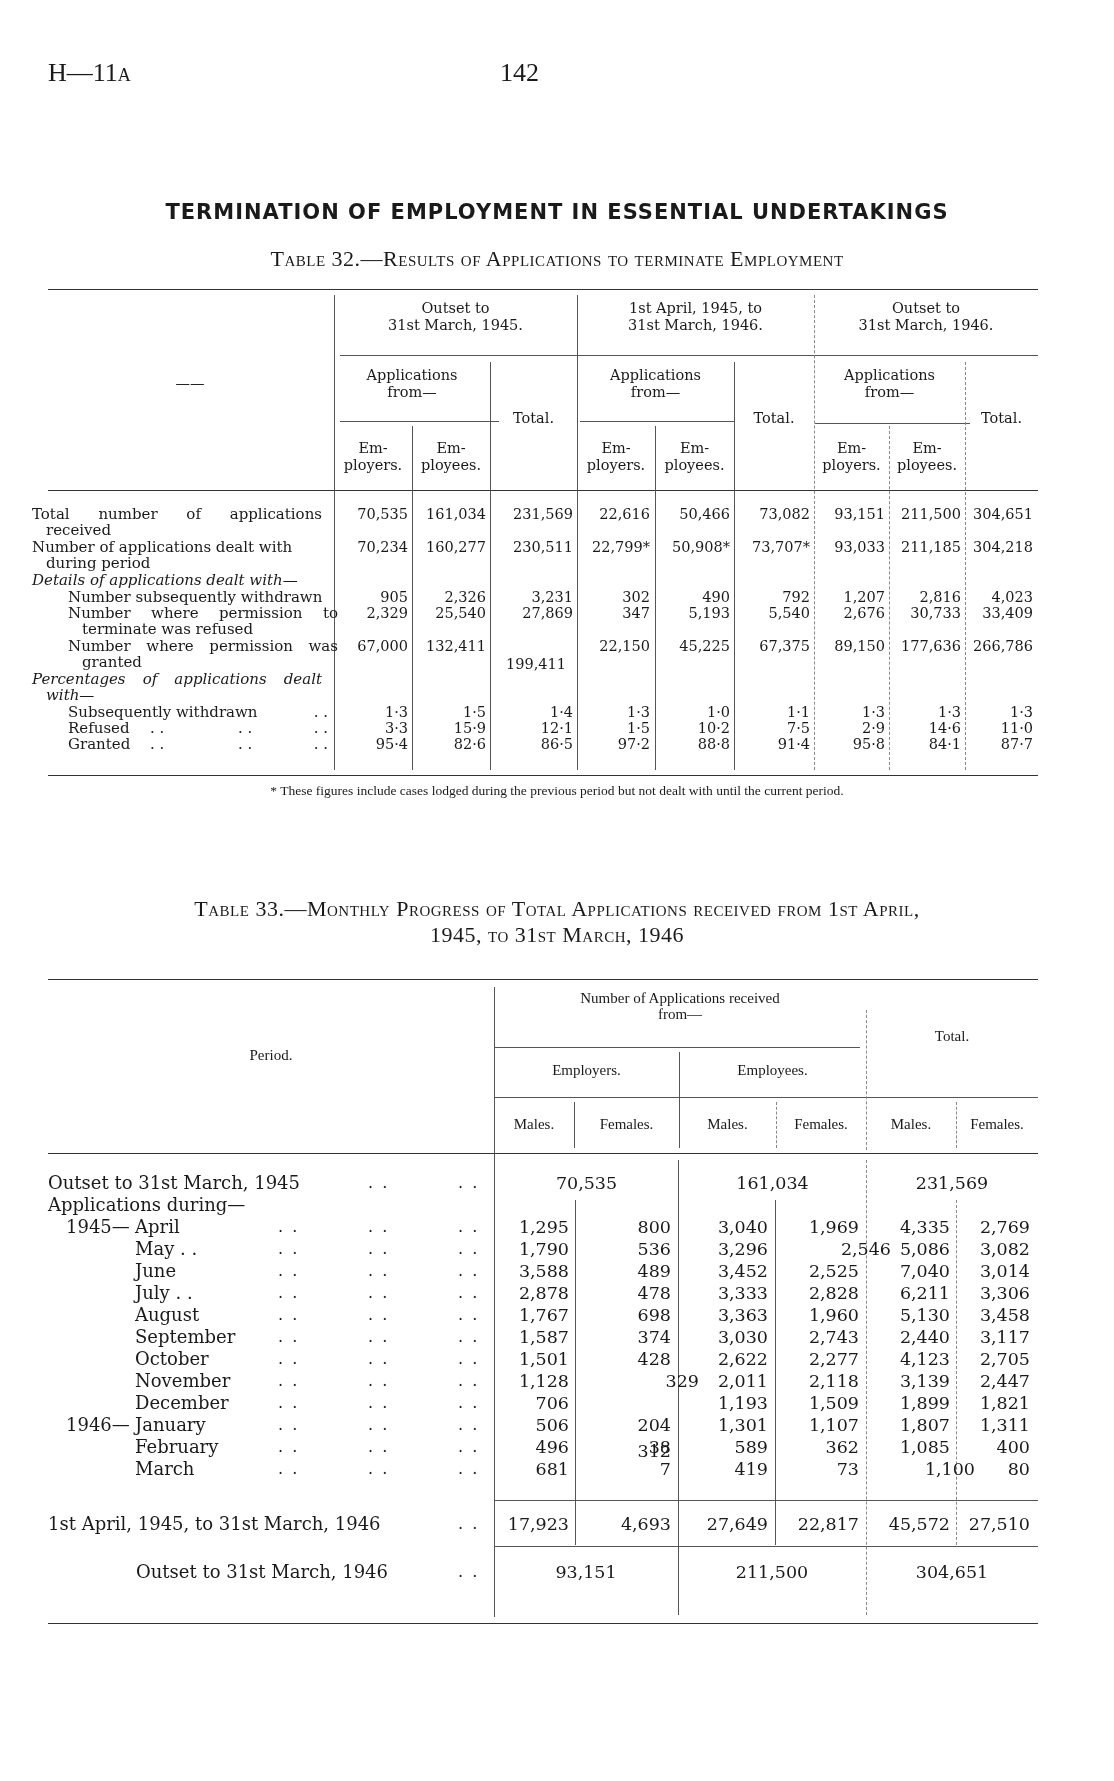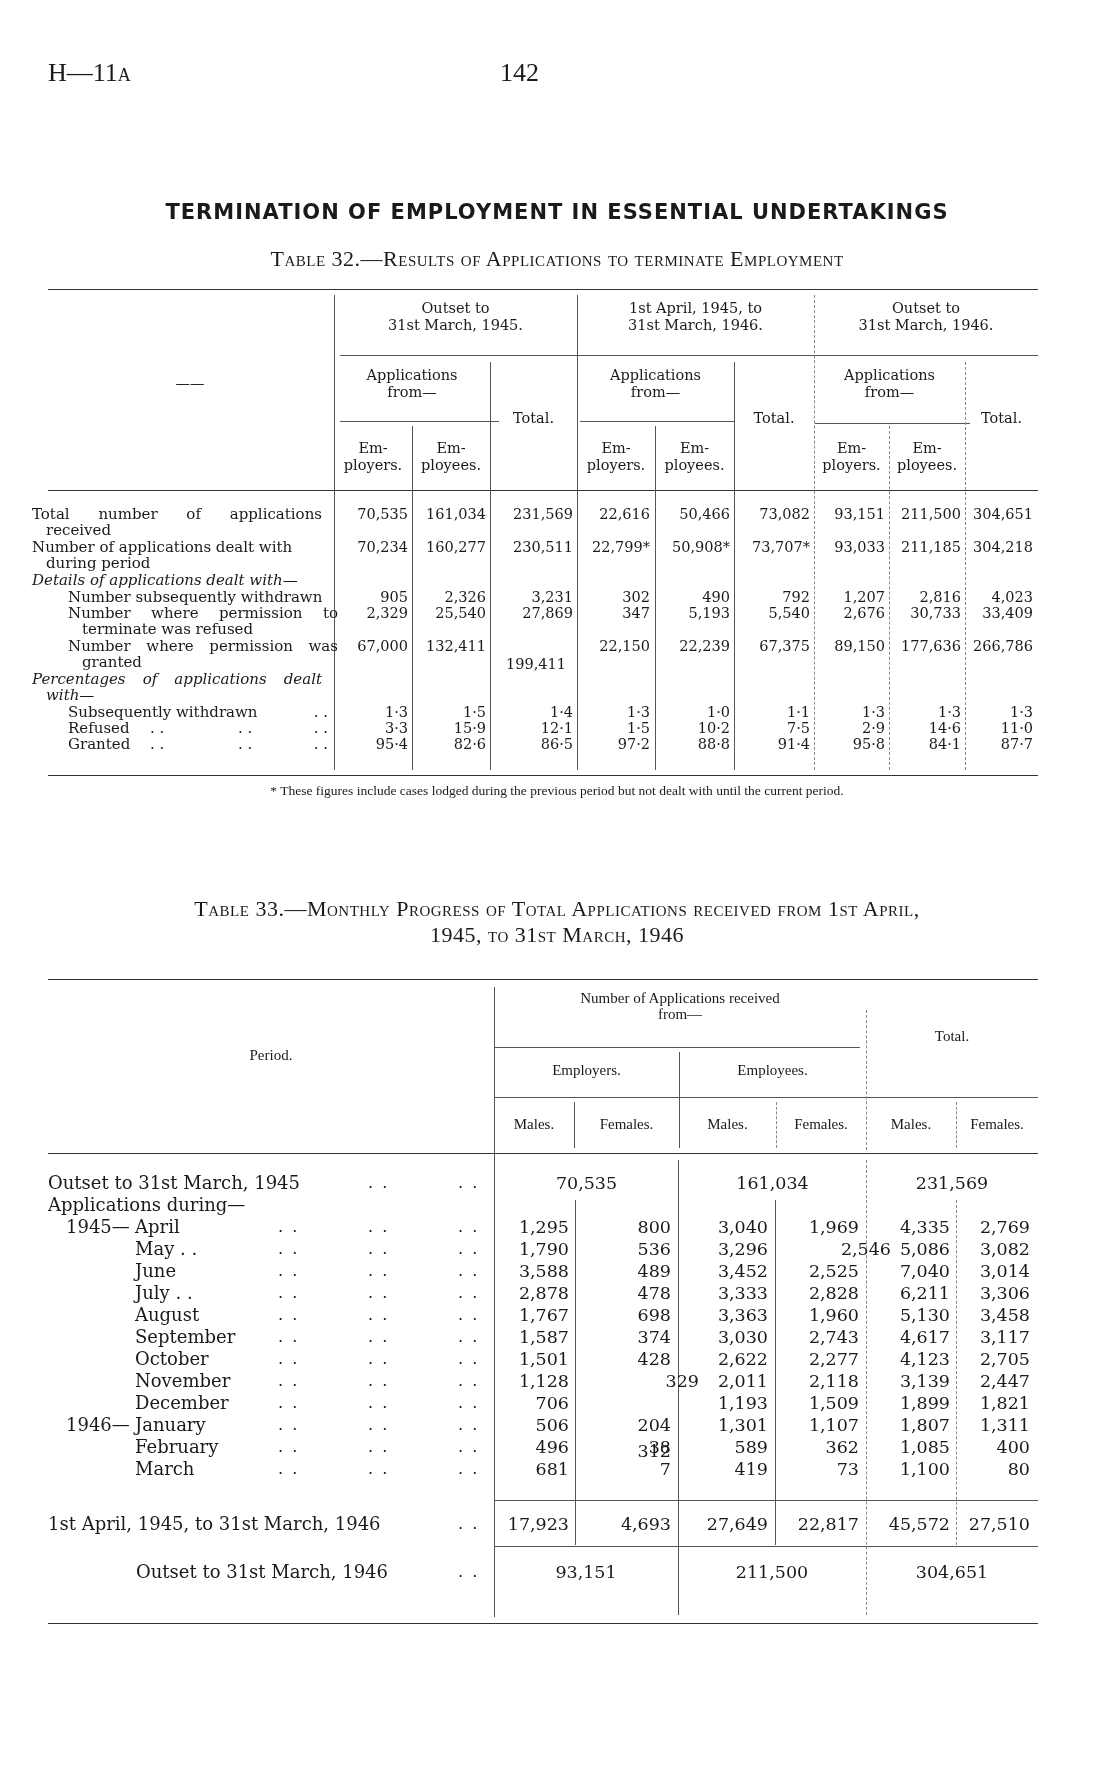--- a/index.html
+++ b/index.html
@@ -175,21 +175,21 @@
       <div class="cell r" style="left: 576px; width: 74px; top: 605px;">347</div>
       <div class="cell r" style="left: 656px; width: 74px; top: 605px;">5,193</div>
       <div class="cell r" style="left: 736px; width: 74px; top: 605px;">5,540</div>
       <div class="cell r" style="left: 811px; width: 74px; top: 605px;">2,676</div>
       <div class="cell r" style="left: 887px; width: 74px; top: 605px;">30,733</div>
       <div class="cell r" style="left: 959px; width: 74px; top: 605px;">33,409</div>
       <div class="cell r" style="left: 334px; width: 74px; top: 638px;">67,000</div>
       <div class="cell r" style="left: 412px; width: 74px; top: 638px;">132,411</div>
       <div class="cell r" style="left: 492px; width: 74px; top: 638px; margin-top: 18px;">199,411</div>
       <div class="cell r" style="left: 576px; width: 74px; top: 638px;">22,150</div>
-      <div class="cell r" style="left: 656px; width: 74px; top: 638px;">22,239</div>
+      <div class="cell r" style="left: 656px; width: 74px; top: 638px;">45,225</div>
       <div class="cell r" style="left: 736px; width: 74px; top: 638px;">67,375</div>
       <div class="cell r" style="left: 811px; width: 74px; top: 638px;">89,150</div>
       <div class="cell r" style="left: 887px; width: 74px; top: 638px;">177,636</div>
       <div class="cell r" style="left: 959px; width: 74px; top: 638px;">266,786</div>
       <div class="cell r" style="left: 334px; width: 74px; top: 704px;">1·3</div>
       <div class="cell r" style="left: 412px; width: 74px; top: 704px;">1·5</div>
       <div class="cell r" style="left: 499px; width: 74px; top: 704px;">1·4</div>
       <div class="cell r" style="left: 576px; width: 74px; top: 704px;">1·3</div>
       <div class="cell r" style="left: 656px; width: 74px; top: 704px;">1·0</div>
       <div class="cell r" style="left: 736px; width: 74px; top: 704px;">1·1</div>
@@ -337,21 +337,21 @@
       <div>
         <div class="lbl33" style="left: 66px; top: 1326px;"></div>
         <div class="lbl33" style="left: 135px; top: 1326px;">September</div>
         <div class="dots" style="left: 278px; top: 1326px;">. .</div>
         <div class="dots" style="left: 368px; top: 1326px;">. .</div>
         <div class="dots" style="left: 458px; top: 1326px;">. .</div>
         <div class="cell r" style="left: 494px; width: 75px; top: 1326px;">1,587</div>
         <div class="cell r" style="left: 575px; width: 96px; top: 1326px;">374</div>
         <div class="cell r" style="left: 678px; width: 90px; top: 1326px;">3,030</div>
         <div class="cell r" style="left: 775px; width: 84px; top: 1326px;">2,743</div>
-        <div class="cell r" style="left: 866px; width: 84px; top: 1326px;">4,617</div>
+        <div class="cell r" style="left: 866px; width: 84px; top: 1326px;">2,440</div>
         <div class="cell r" style="left: 956px; width: 74px; top: 1326px;">3,117</div>
       </div>
       <div>
         <div class="lbl33" style="left: 66px; top: 1348px;"></div>
         <div class="lbl33" style="left: 135px; top: 1348px;">October</div>
         <div class="dots" style="left: 278px; top: 1348px;">. .</div>
         <div class="dots" style="left: 368px; top: 1348px;">. .</div>
         <div class="dots" style="left: 458px; top: 1348px;">. .</div>
         <div class="cell r" style="left: 494px; width: 75px; top: 1348px;">1,501</div>
         <div class="cell r" style="left: 575px; width: 96px; top: 1348px;">428</div>
@@ -415,21 +415,21 @@
       <div>
         <div class="lbl33" style="left: 66px; top: 1458px;"></div>
         <div class="lbl33" style="left: 135px; top: 1458px;">March</div>
         <div class="dots" style="left: 278px; top: 1458px;">. .</div>
         <div class="dots" style="left: 368px; top: 1458px;">. .</div>
         <div class="dots" style="left: 458px; top: 1458px;">. .</div>
         <div class="cell r" style="left: 494px; width: 75px; top: 1458px;">681</div>
         <div class="cell r" style="left: 575px; width: 96px; top: 1458px;">7</div>
         <div class="cell r" style="left: 678px; width: 90px; top: 1458px;">419</div>
         <div class="cell r" style="left: 775px; width: 84px; top: 1458px;">73</div>
-        <div class="cell r" style="left: 866px; width: 84px; top: 1458px;">1,100</div>
+        <div class="cell r" style="left: 866px; width: 84px; top: 1458px; padding-left: 25px;">1,100</div>
         <div class="cell r" style="left: 956px; width: 74px; top: 1458px;">80</div>
       </div>
     </div>
 
   <div class="lbl33" style="left:48px; top:1513px;">1st April, 1945, to 31st March, 1946</div>
   <div class="dots" style="left:458px; top:1513px;">. .</div>
   <div class="cell r" style="left:494px; width:75px; top:1513px;">17,923</div>
   <div class="cell r" style="left:575px; width:96px; top:1513px;">4,693</div>
   <div class="cell r" style="left:678px; width:90px; top:1513px;">27,649</div>
   <div class="cell r" style="left:775px; width:84px; top:1513px;">22,817</div>

